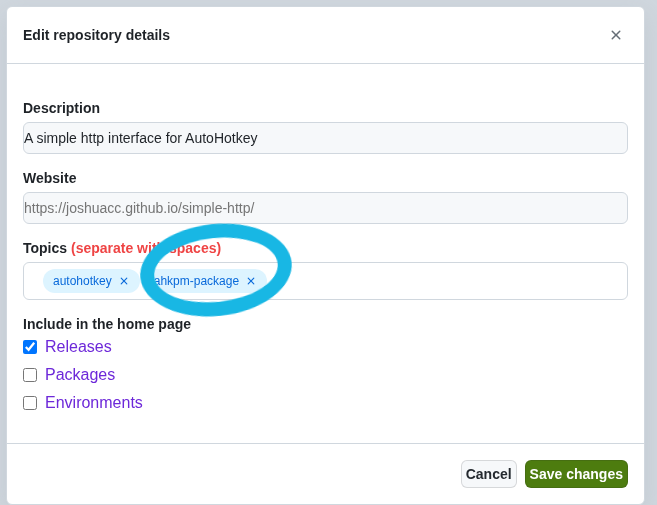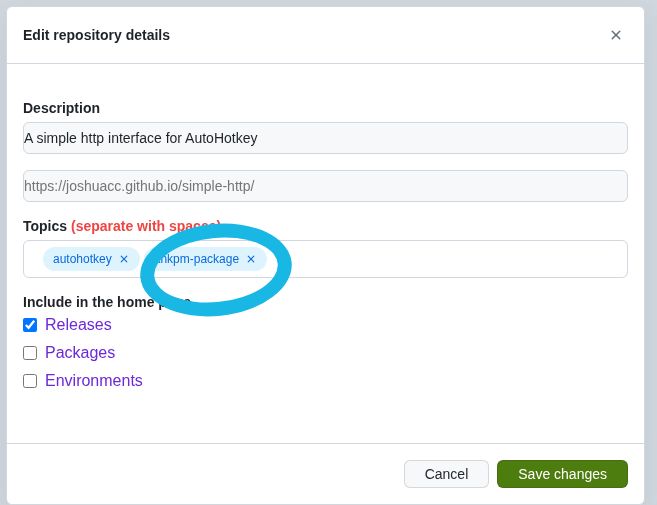--- a/index.html
+++ b/index.html
@@ -125,23 +125,23 @@
       cursor: pointer;
     }
     .modal-footer {
       padding: 16px;
       border-top: 1px solid #d0d7de;
       display: flex;
       justify-content: flex-end;
       gap: 8px;
     }
     .btn {
-      padding: 5px 20px;
-      font-size: 14px;
-      font-weight: 400;
+      padding: 5px 4px;
+      font-size: 14px;
+      font-weight: 700;
       border-radius: 6px;
       cursor: pointer;
       border: 1px solid;
     }
     .btn-default {
       color: #24292f;
       background: #f6f8fa;
       border-color: rgba(31,35,40,0.15);
     }
     .btn-primary {
@@ -175,20 +175,21 @@
     </button>
   </div>
 
   <div class="modal-body">
     <div class="form-group">
       <label class="form-label">Description</label>
       <input class="form-input" value="A simple http interface for AutoHotkey" style="">
     </div>
 
     <div class="form-group">
+      <label class="form-label">Website</label>
       <input class="form-input" placeholder="https://joshuacc.github.io/simple-http/" style="">
     </div>
 
     <div class="form-group">
       <label class="form-label">
         <span>Topics</span>
         <span class="hint">(separate with spaces)</span>
       </label>
       <div class="topics-input">
         <span class="topic-tag">

